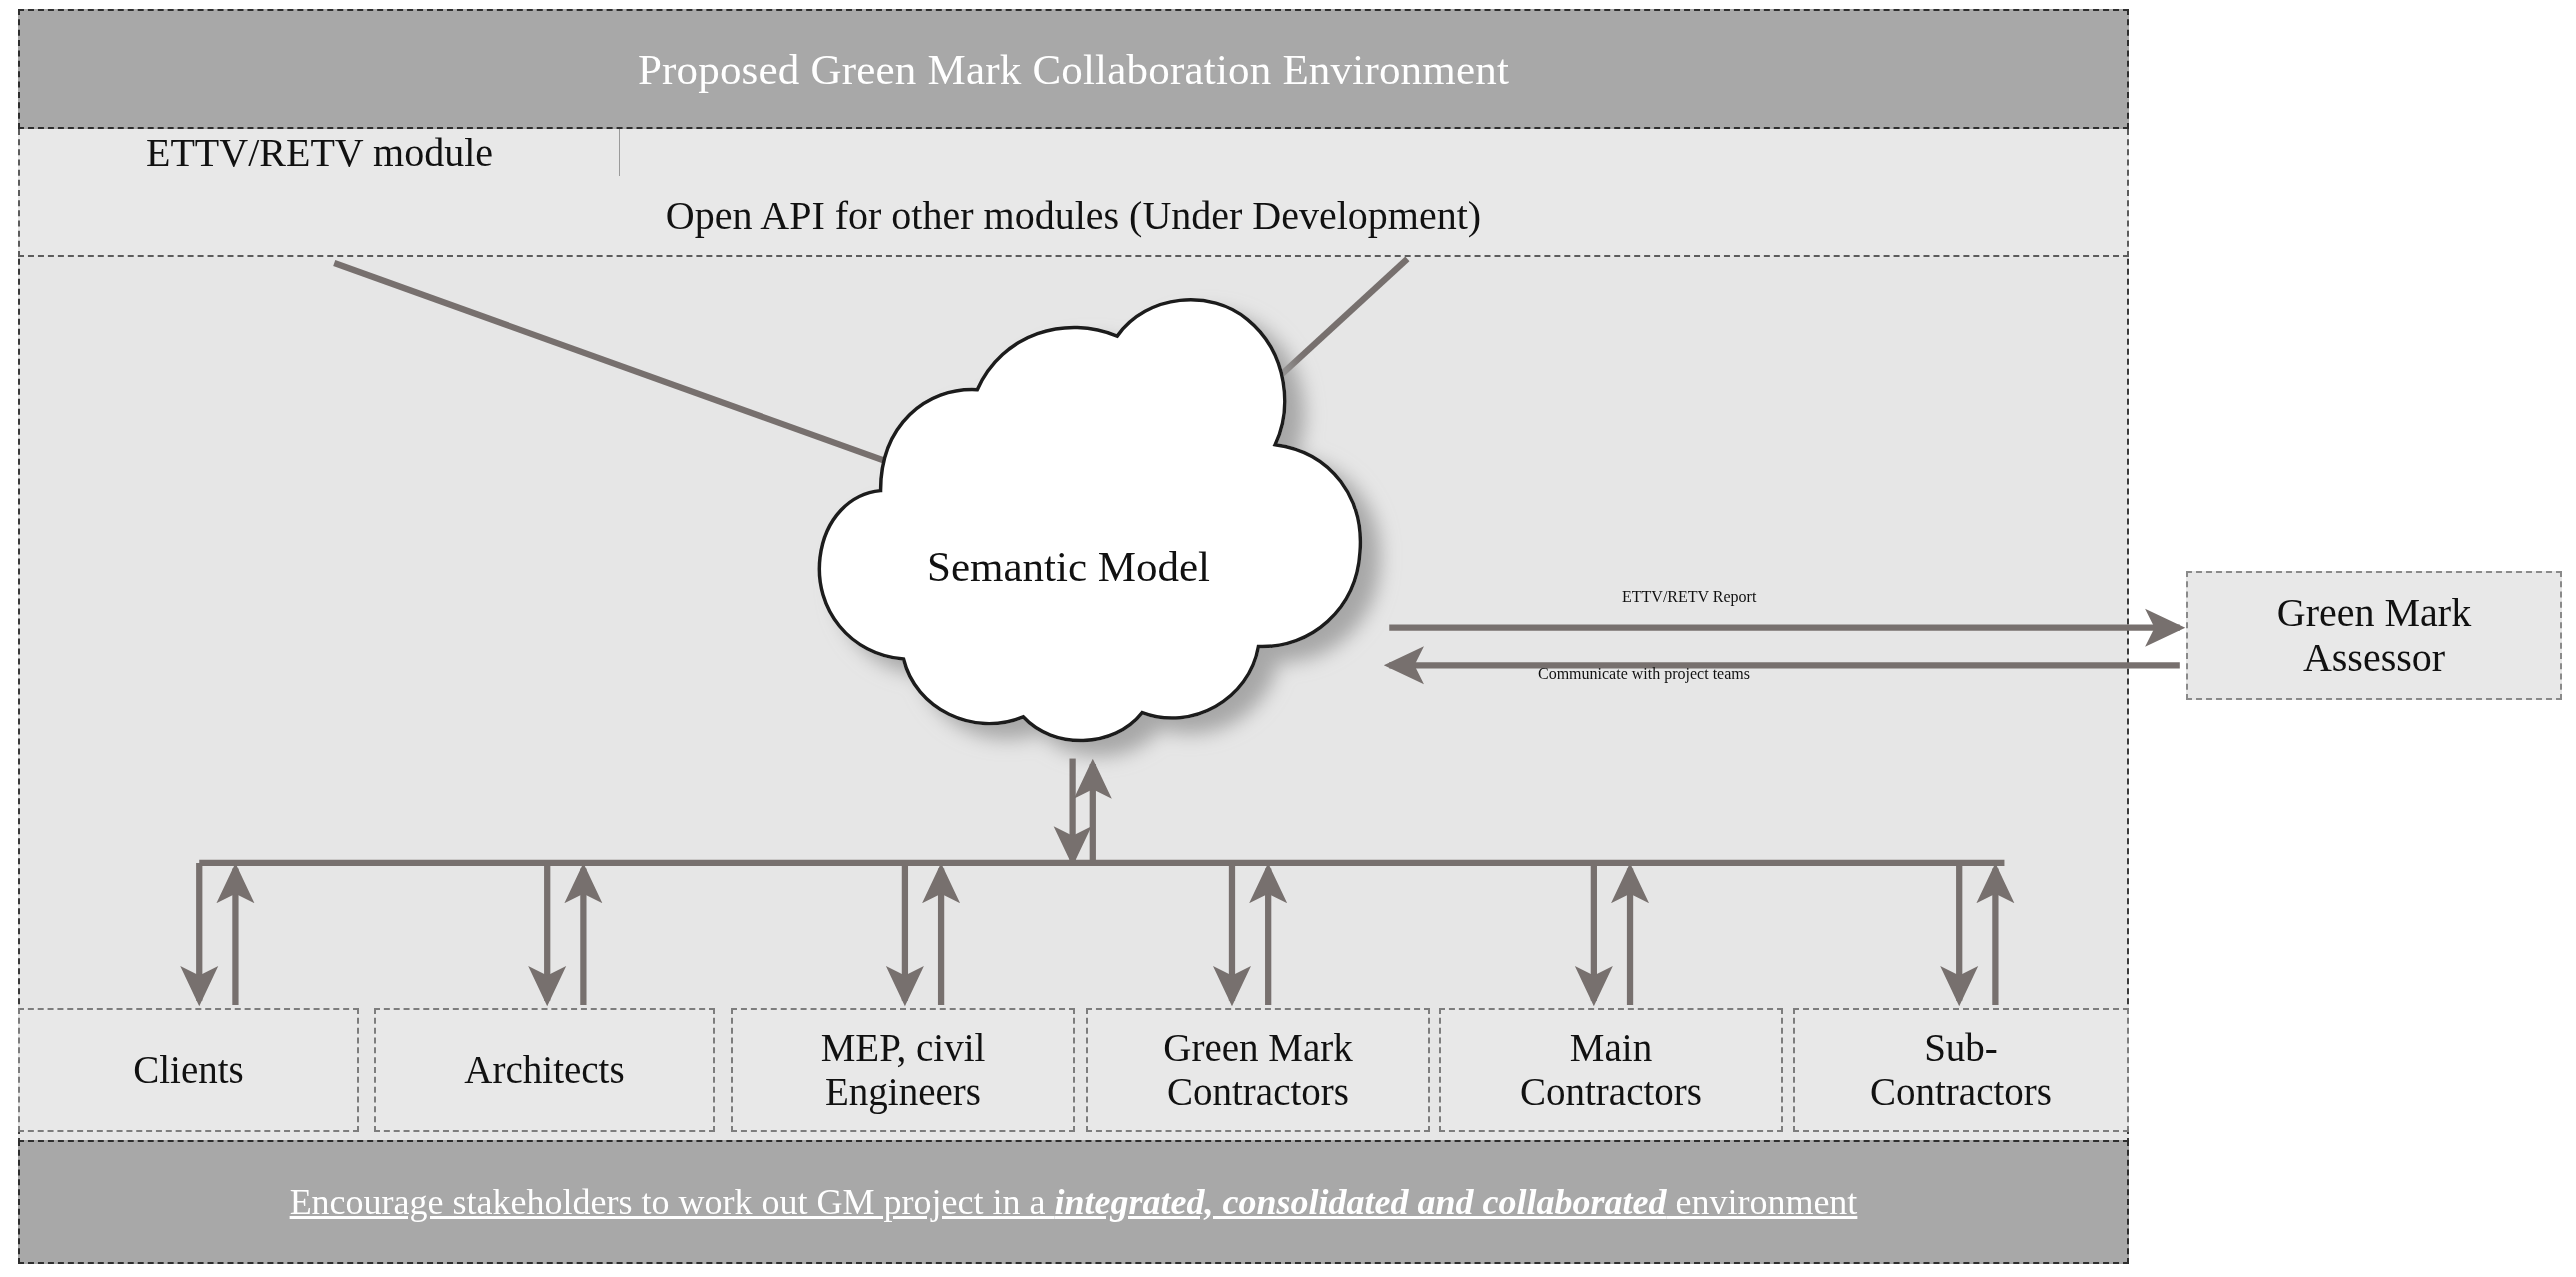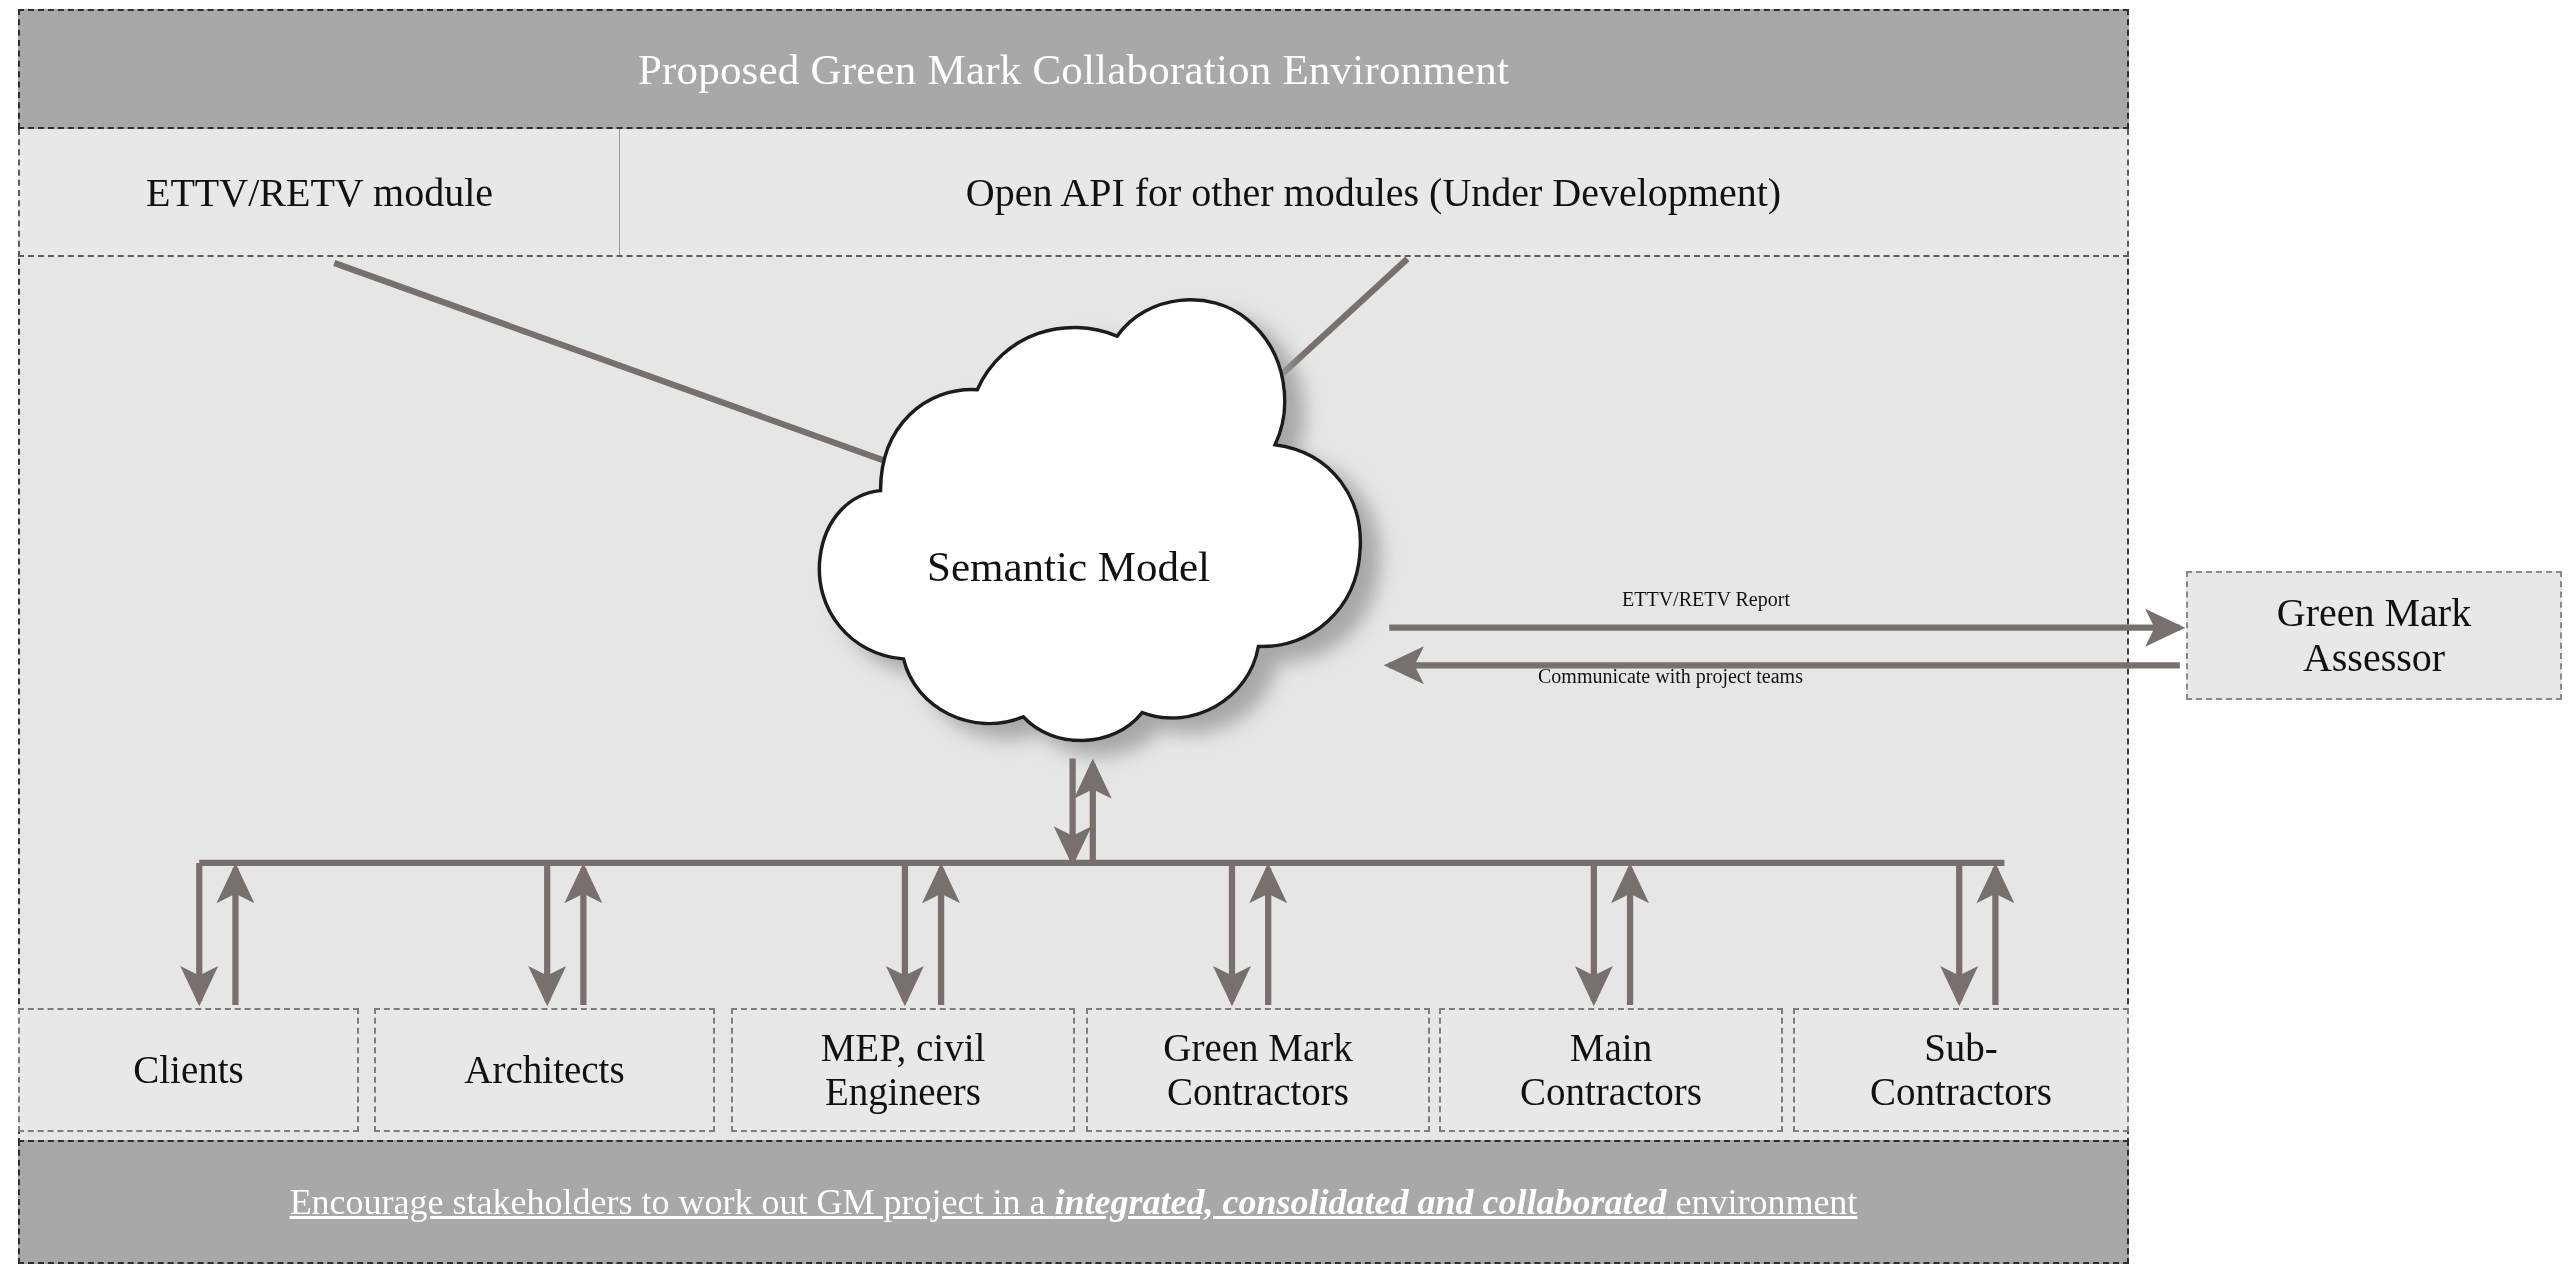--- a/index.html
+++ b/index.html
@@ -25,20 +25,21 @@
     color:#ffffff;font-size:43px;letter-spacing:0.2px;white-space:nowrap;
   }
 
   
   .module-row{
     position:absolute;left:18px;top:129px;width:2111px;height:128px;
     background:#e8e8e8;box-sizing:border-box;
     border-left:2.8px dashed #5c5c5c;border-right:2.8px dashed #5c5c5c;
     border-bottom:2.8px dashed #5c5c5c;border-top:0;
     display:flex;
+    flex-direction:column;
   }
   .module-cell{
     display:flex;align-items:center;justify-content:center;
     color:#111;font-size:40px;white-space:nowrap;box-sizing:border-box;
   }
   .module-cell.left{width:600px;border-right:1.4px solid #9a9a9a;}
   .module-cell.right{flex:1;}
 
   
   .cloud-wrap{position:absolute;left:738px;top:390px;width:661px;height:369px;}
@@ -51,21 +52,21 @@
 
   
   .assessor-box{
     position:absolute;left:2186px;top:571px;width:376px;height:129px;
     background:#e8e8e8;border:2.1px dashed #8a8a8a;box-sizing:border-box;
     display:flex;flex-direction:column;align-items:center;justify-content:center;
     font-size:40px;color:#111;line-height:1.12;
   }
 
   .edge-label{
-    position:absolute;font-size:20px;color:#111;white-space:nowrap;
+    position:absolute;font-size:16px;color:#111;white-space:nowrap;
     text-align:center;
   }
   #lbl-report{left:1622px;top:588px;}
   #lbl-communicate{left:1538px;top:665px;}
 
   
   .stake{
     position:absolute;top:1008px;height:124px;
     background:#e8e8e8;border:2.1px dashed #7d7d7d;box-sizing:border-box;
     display:flex;flex-direction:column;align-items:center;justify-content:center;

